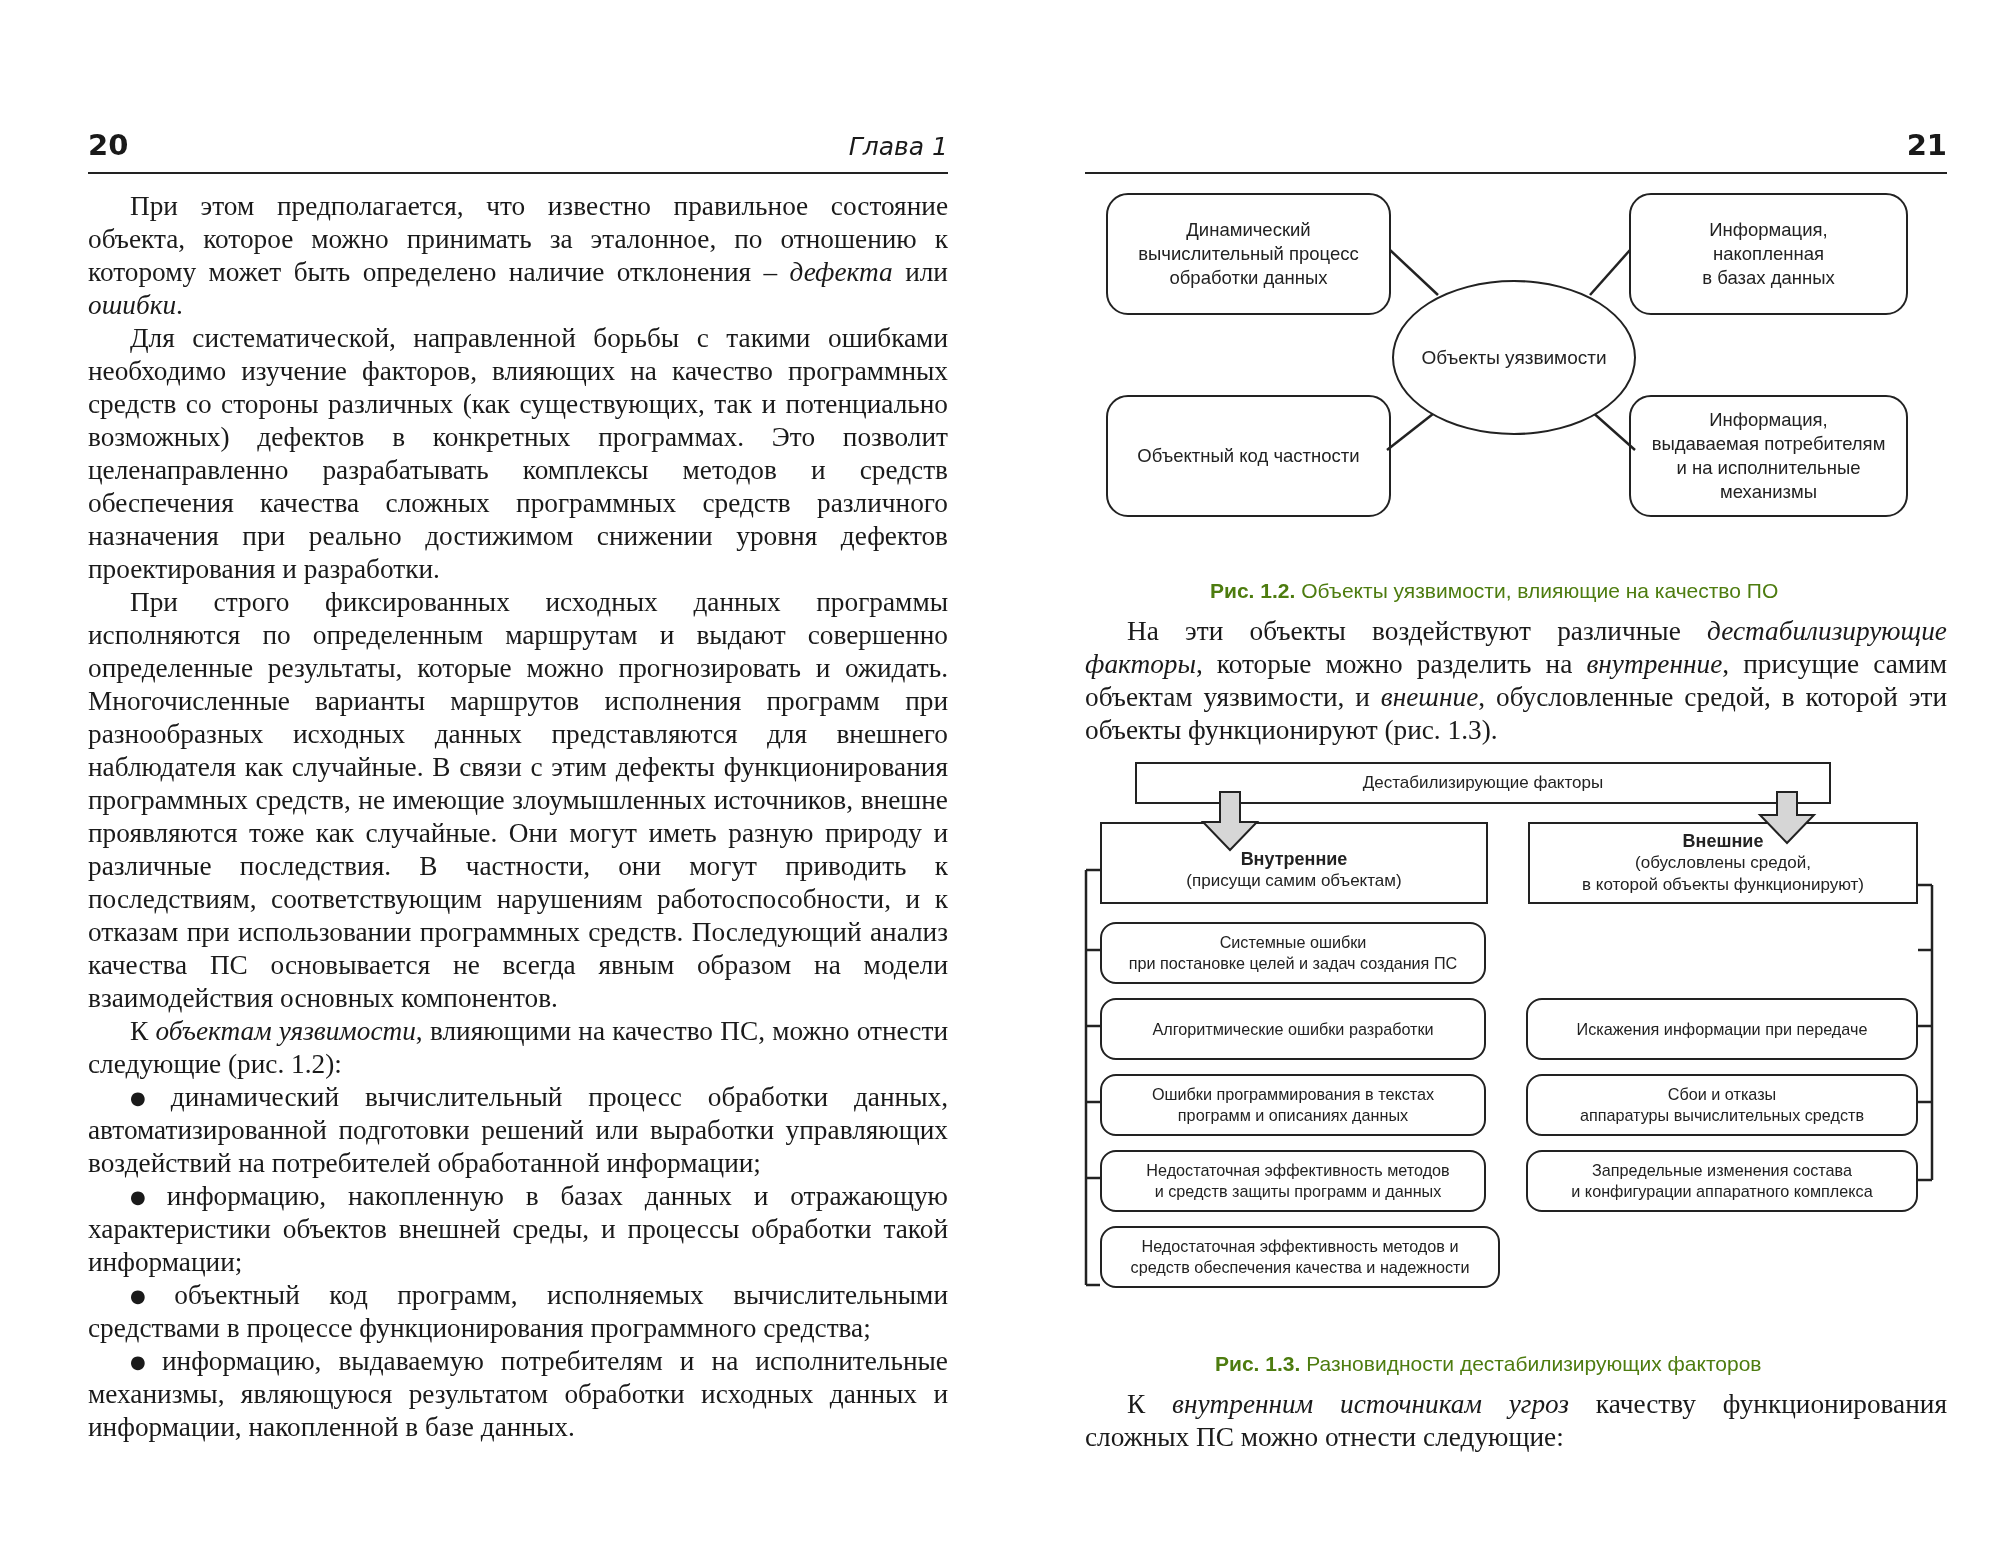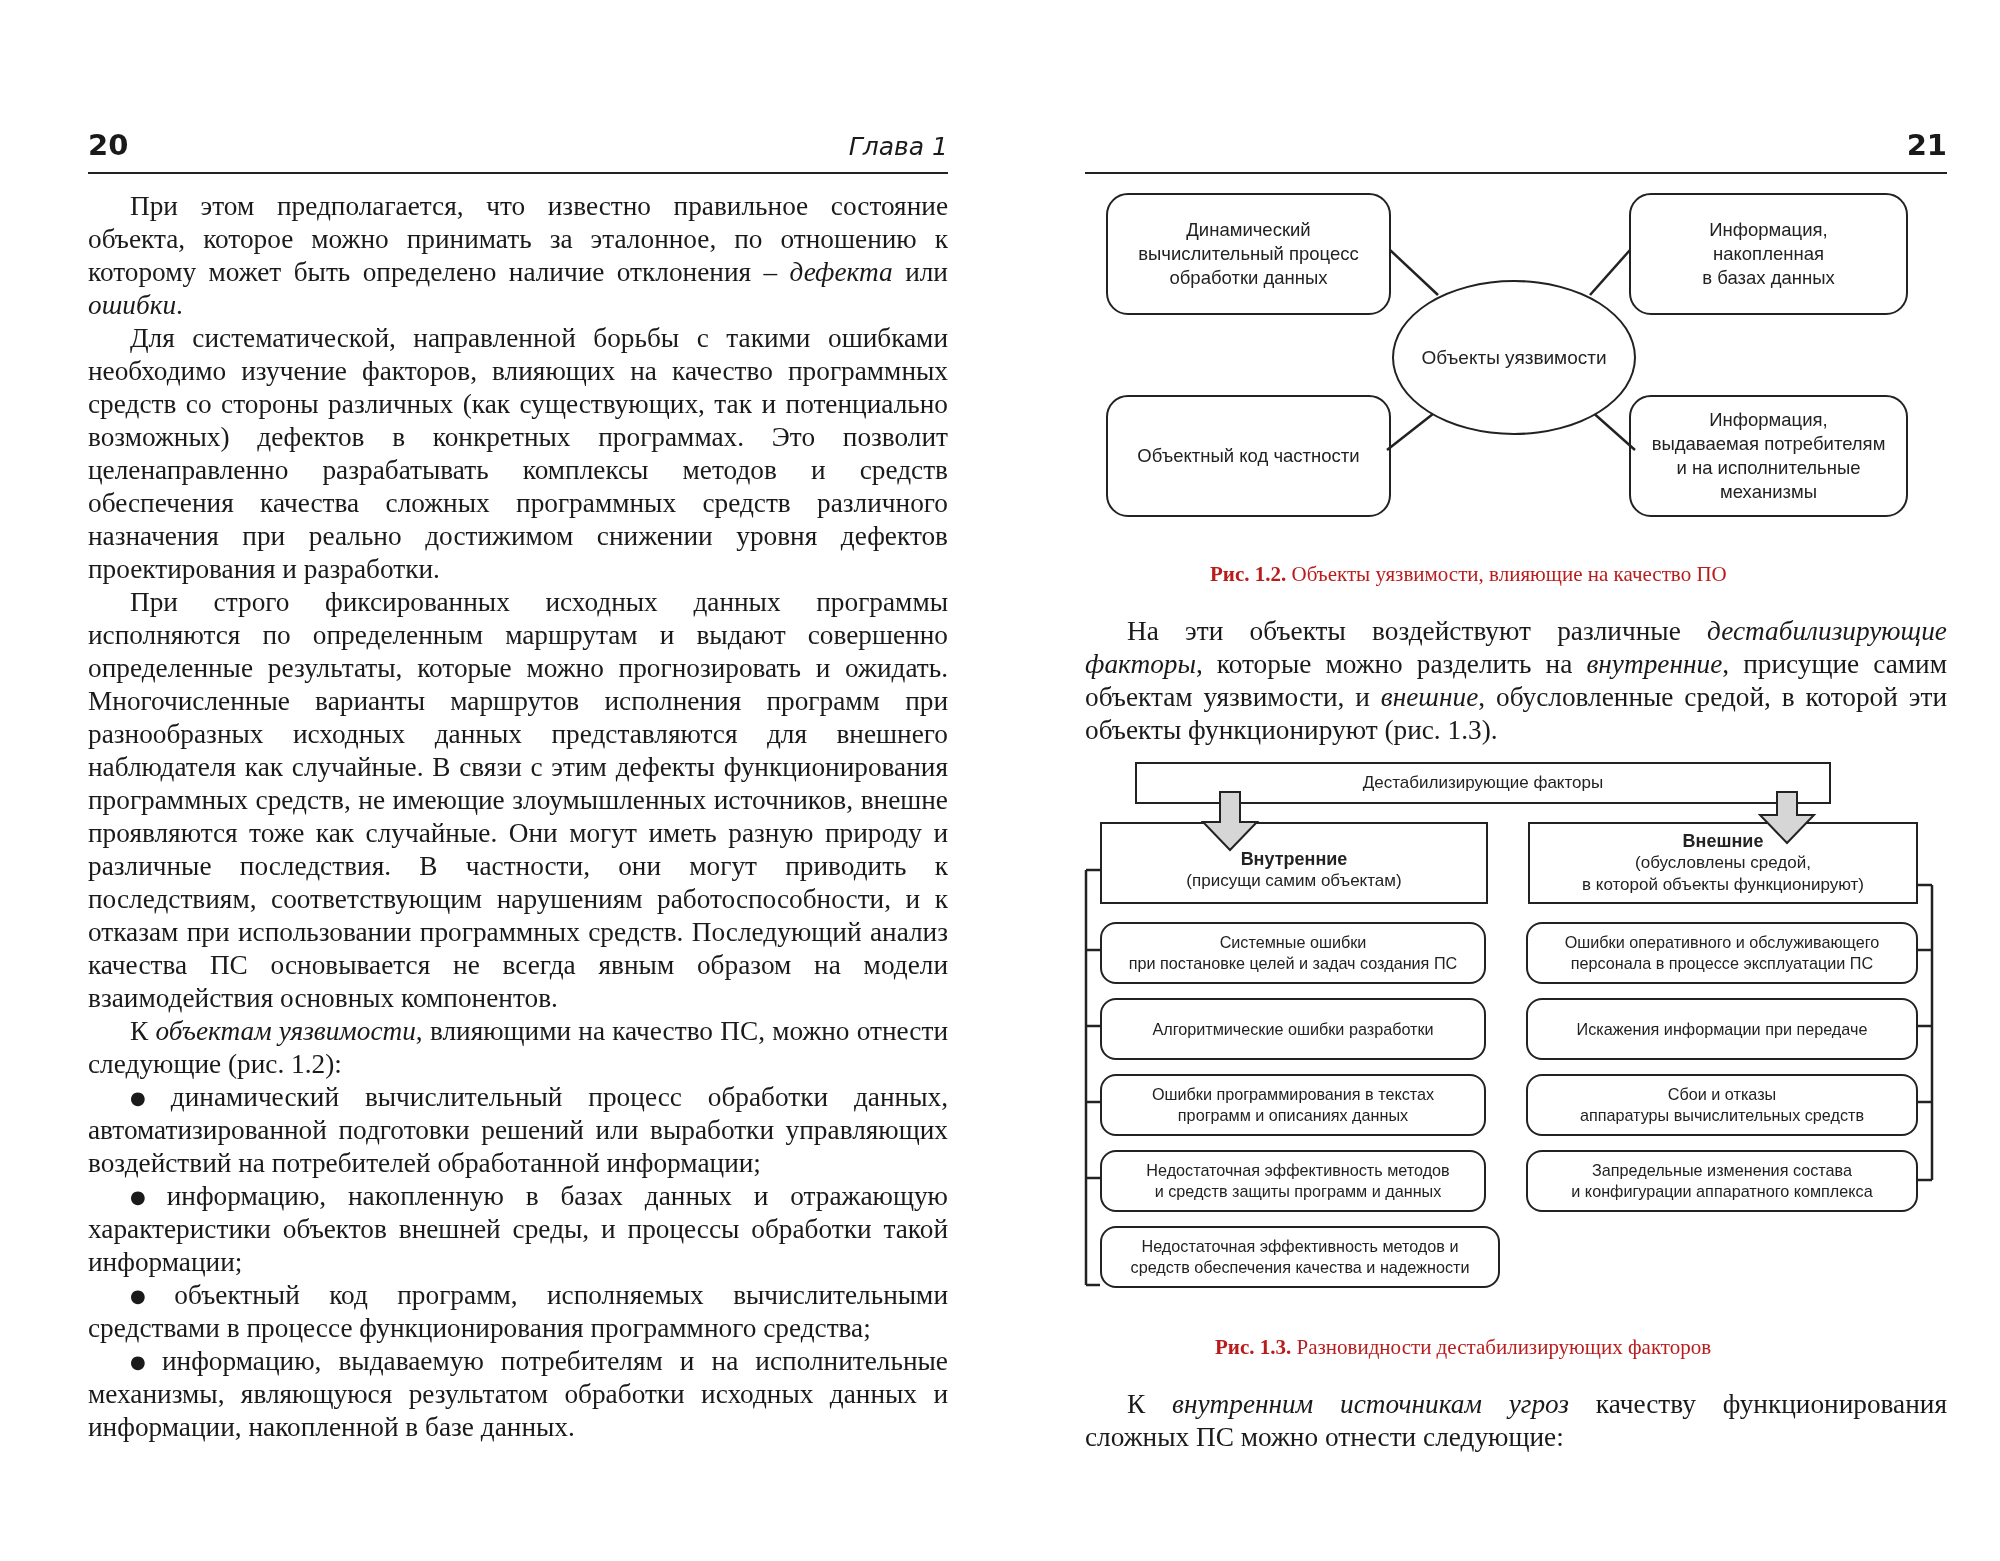--- a/index.html
+++ b/index.html
@@ -24,21 +24,21 @@
   .body-text p.bullet { text-indent:42px; }
   .body-text p + p { margin-top:0; }
   em { font-style:italic; }
   .bull { font-family:"DejaVu Sans", sans-serif; font-size:18px; vertical-align:2px; margin-right:6px; }
 
   
   .fig { position:absolute; font-family:"Liberation Sans", sans-serif; }
   .rbox { position:absolute; border:2.5px solid #222; border-radius:22px; box-sizing:border-box; display:flex; align-items:center; justify-content:center; text-align:center; font-size:18.5px; line-height:24px; color:#222; }
   .ellipse { position:absolute; border:2.5px solid #222; border-radius:50%; box-sizing:border-box; display:flex; align-items:center; justify-content:center; font-size:19px; color:#222; background:#fff; }
   svg.lines { position:absolute; left:0; top:0; overflow:visible; }
-  .caption { position:absolute; font-family:Liberation Serif, serif; font-size:21px; color:#b91c1c; white-space:nowrap; }
+  .caption { position:absolute; font-family:Liberation Sans, sans-serif; font-size:21px; color:#4d7c0f; white-space:nowrap;margin-top:17px; }
   .caption b { font-weight:bold; }
 
   .rtext { position:absolute; left:85px; width:862px; font-family:"Liberation Serif", serif; font-size:27.3px; line-height:33px; text-align:justify; }
   .rtext p { margin:0; text-indent:42px; }
 
   
   .sqbox { position:absolute; border:2.5px solid #222; box-sizing:border-box; display:flex; flex-direction:column; align-items:center; justify-content:center; text-align:center; font-size:17px; line-height:22px; color:#222; background:#fff; }
   .sqbox .title { font-weight:bold; font-size:18px; }
   .pill { position:absolute; border:2.5px solid #222; border-radius:16px; box-sizing:border-box; display:flex; align-items:center; justify-content:center; text-align:center; font-size:16.2px; line-height:21px; color:#222; background:#fff; }
 </style>
@@ -132,22 +132,20 @@
     <div class="pill" style="left:100px;top:922px;width:386px;height:62px;white-space:pre-line;">Системные ошибки
 при постановке целей и задач создания ПС</div>
     <div class="pill" style="left:100px;top:998px;width:386px;height:62px;white-space:pre-line;">Алгоритмические ошибки разработки</div>
     <div class="pill" style="left:100px;top:1074px;width:386px;height:62px;white-space:pre-line;">Ошибки программирования в текстах
 программ и описаниях данных</div>
     <div class="pill" style="left:100px;top:1150px;width:386px;height:62px;white-space:pre-line;padding-left:10px;">Недостаточная эффективность методов
 и средств защиты программ и данных</div>
     <div class="pill" style="left:100px;top:1226px;width:400px;height:62px;white-space:pre-line;">Недостаточная эффективность методов и
 средств обеспечения качества и надежности</div>
 
-    <div class="pill" style="left:526px;top:922px;width:392px;height:62px;white-space:pre-line;">Ошибки оперативного и обслуживающего
-персонала в процессе эксплуатации ПС</div>
     <div class="pill" style="left:526px;top:998px;width:392px;height:62px;white-space:pre-line;">Искажения информации при передаче</div>
     <div class="pill" style="left:526px;top:1074px;width:392px;height:62px;white-space:pre-line;">Сбои и отказы
 аппаратуры вычислительных средств</div>
     <div class="pill" style="left:526px;top:1150px;width:392px;height:62px;white-space:pre-line;">Запредельные изменения состава
 и конфигурации аппаратного комплекса</div>
 
     <div class="caption" style="left:215px;top:1335px;"><b>Рис. 1.3.</b><span> Разновидности дестабилизирующих факторов</span></div>
   </div>
 
   <div class="rtext" style="top:1388px;">

